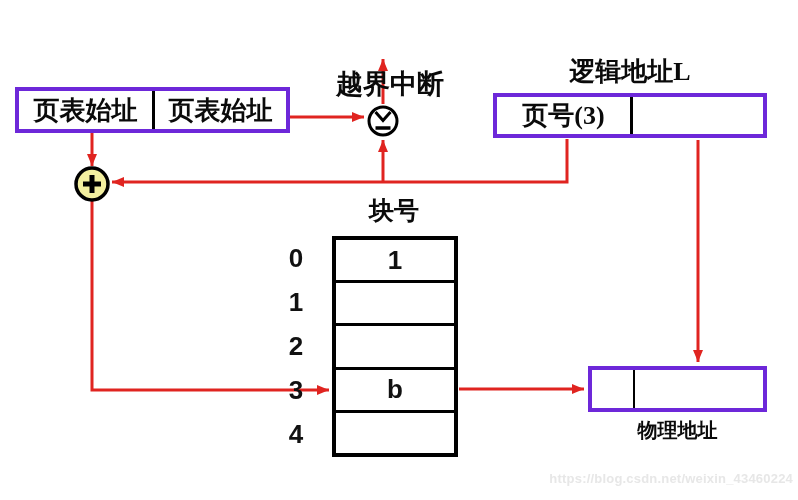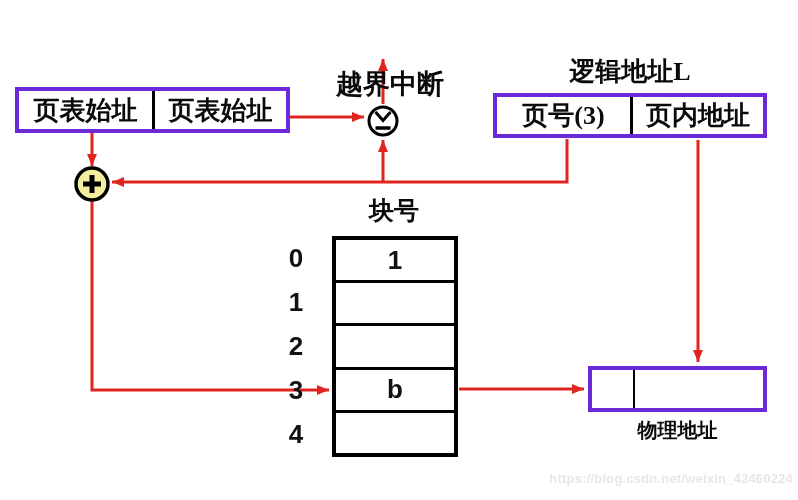--- a/index.html
+++ b/index.html
@@ -82,21 +82,20 @@
   <div class="abs hbox reg-box">
     <div class="cell cell-l cjk">页表始址</div>
     <div class="cell cell-r cjk">页表始址</div>
   </div>
 
   <div class="abs center cjk interrupt-label">越界中断</div>
 
   <div class="abs center cjk logical-title">逻辑地址L</div>
   <div class="abs hbox logical-box">
     <div class="cell cell-l cjk">页号(3)</div>
-    <div class="cell cell-r cjk">页内地址</div>
   </div>
 
   <div class="abs center cjk pt-head block">块号</div>
 
   <div class="abs pt-labels">
     <div class="pt-label num">0</div>
     <div class="pt-label num">1</div>
     <div class="pt-label num">2</div>
     <div class="pt-label num">3</div>
     <div class="pt-label num">4</div>

